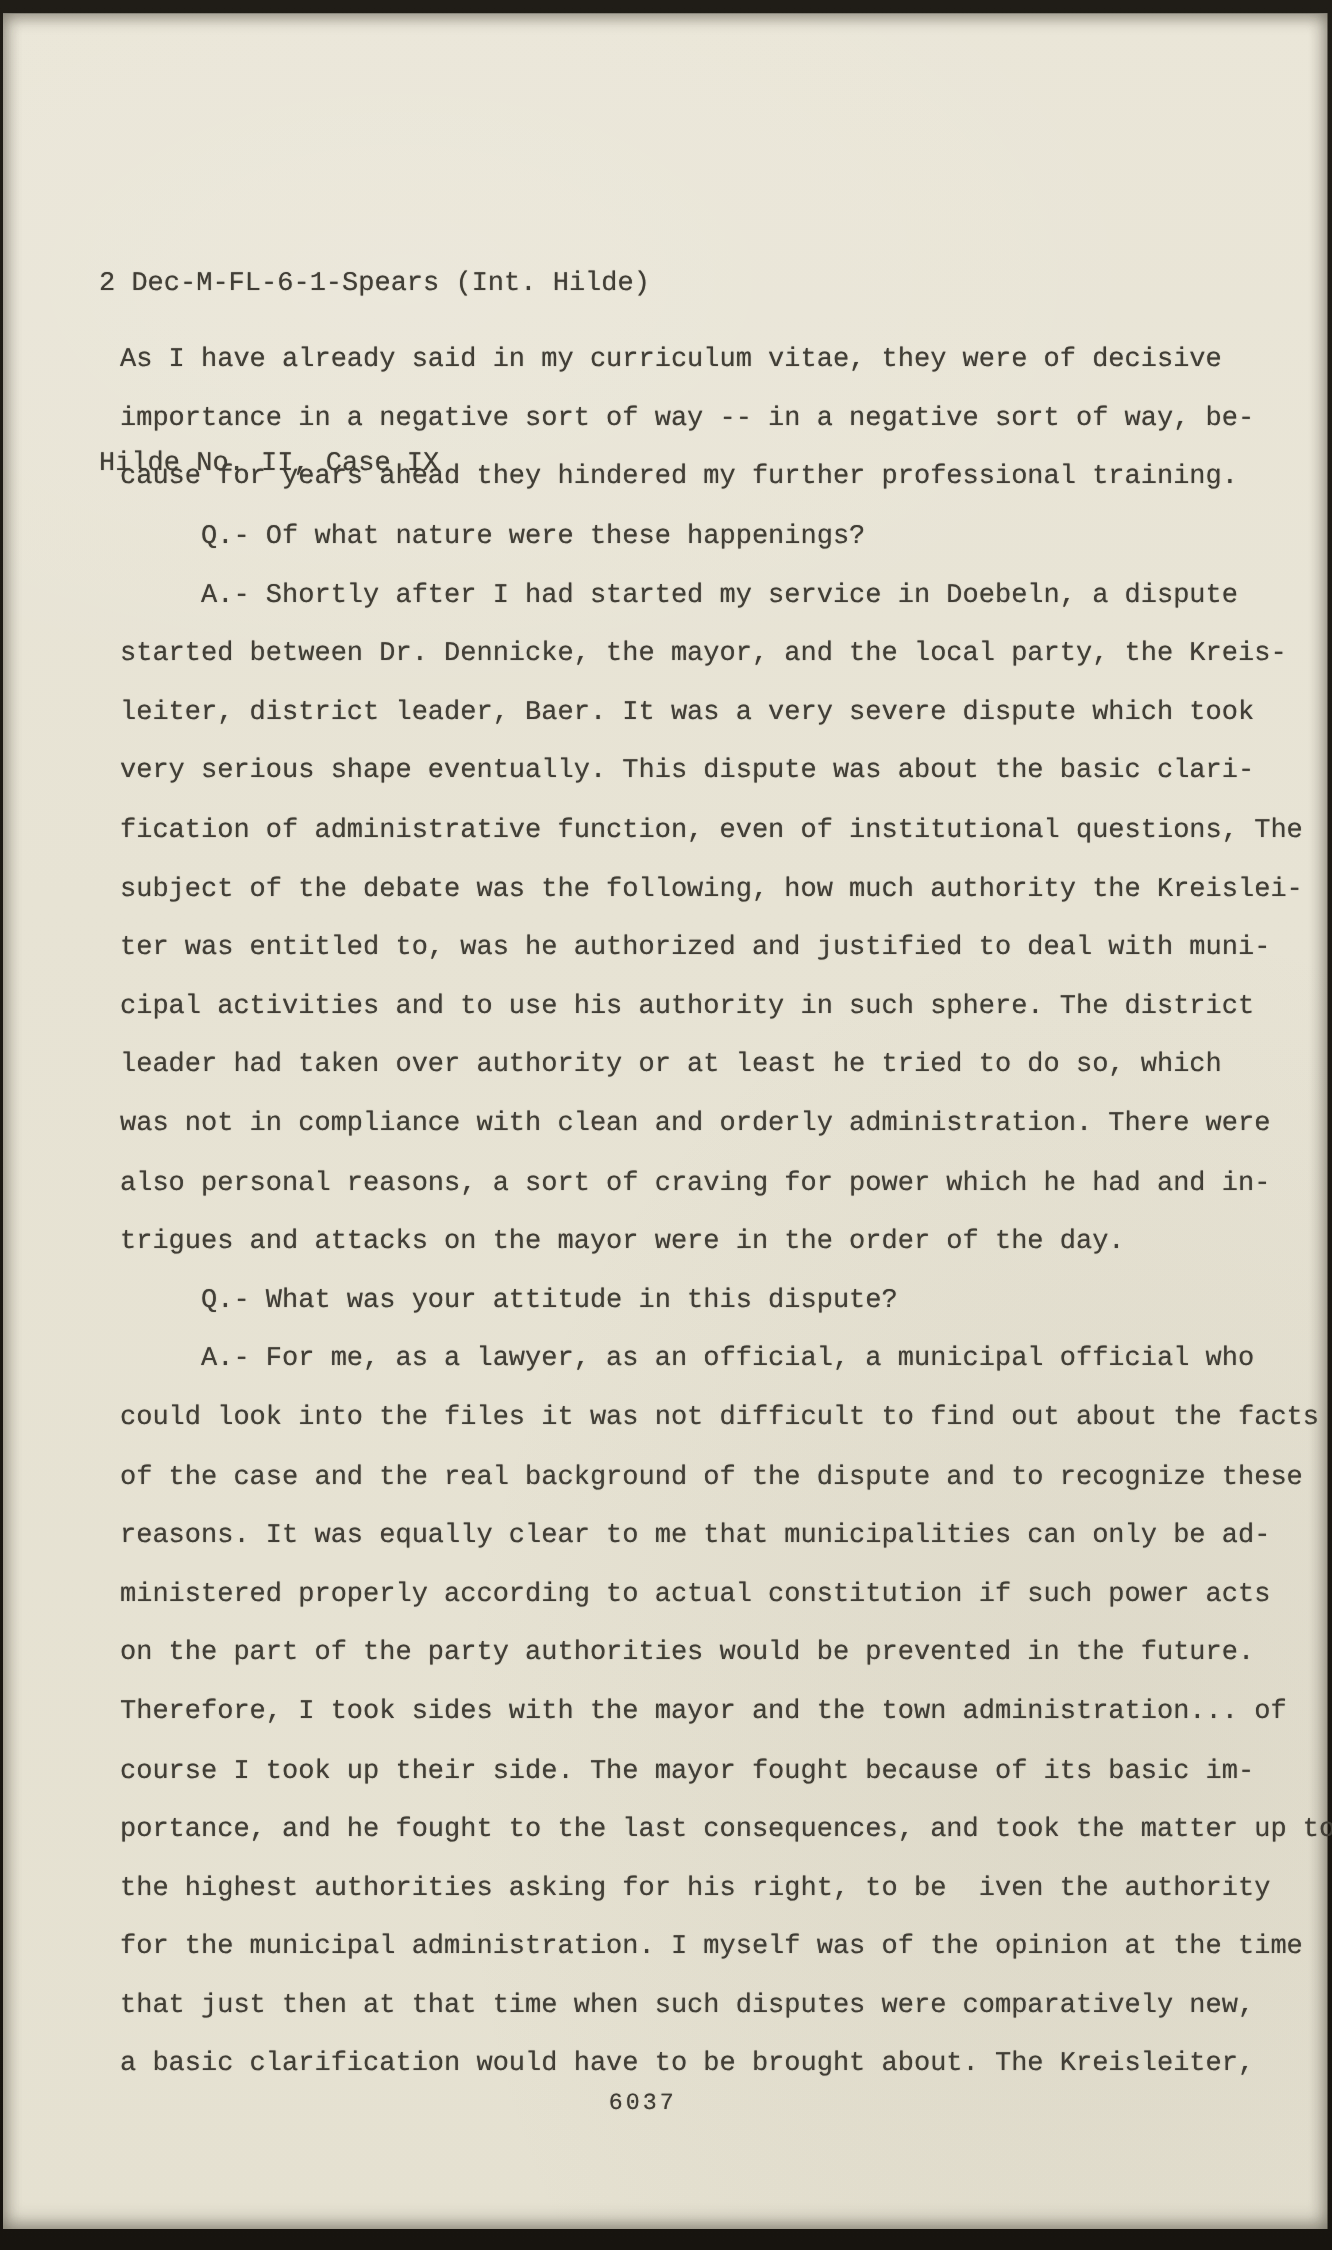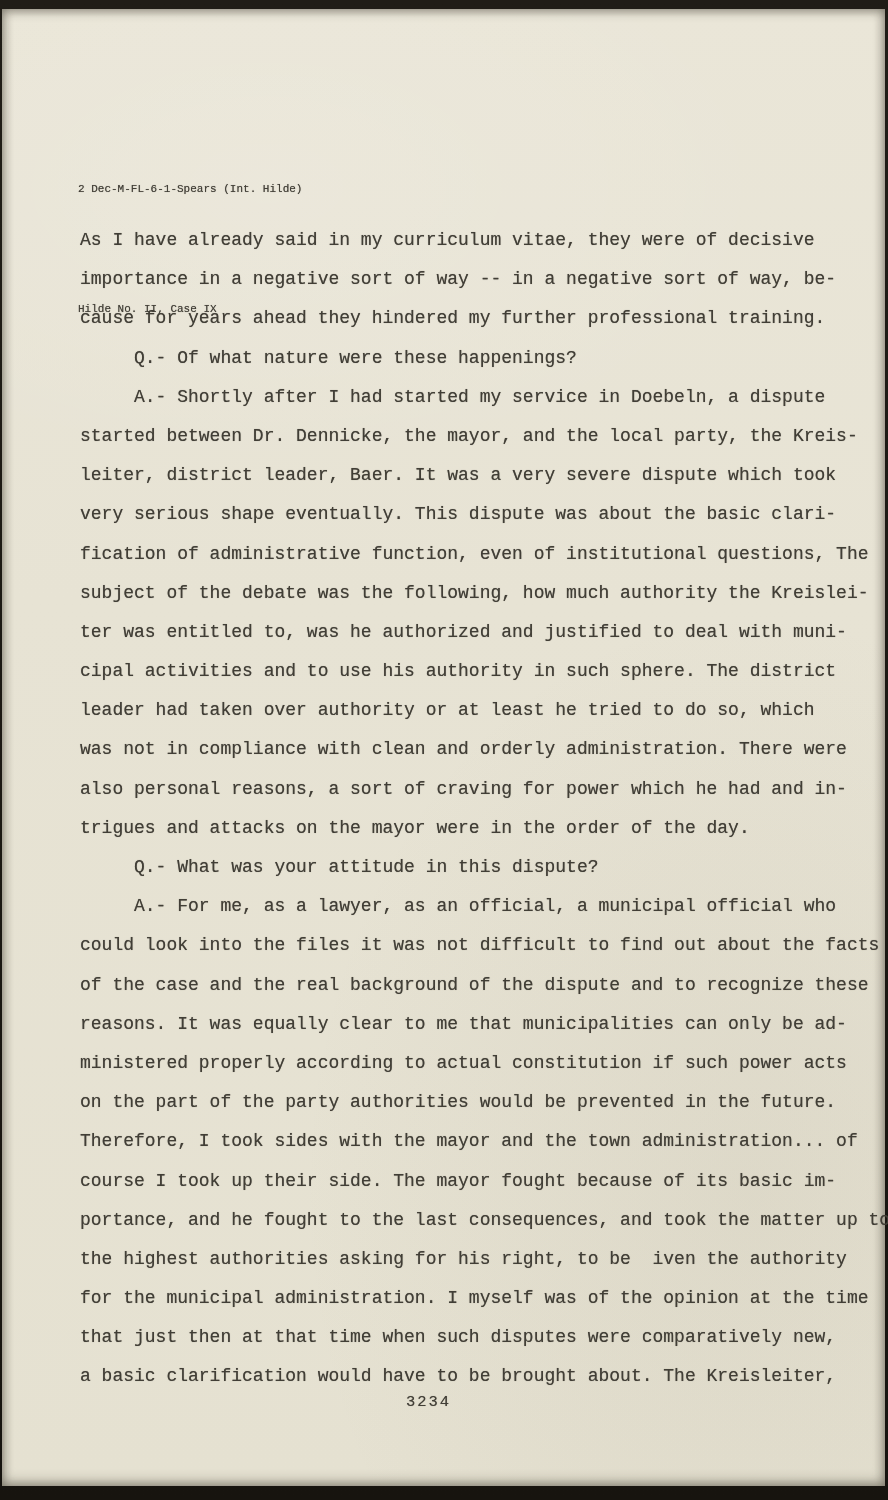--- a/index.html
+++ b/index.html
@@ -34,23 +34,23 @@
       inset 0 -5px 12px rgba(40,35,25,0.28),
       inset 4px 0 10px rgba(40,35,25,0.12),
       inset -4px 0 10px rgba(40,35,25,0.14);
   }
   .ink {
     color: #413e36;
     text-shadow: 0 0 0.7px rgba(58,55,48,0.65);
   }
   .header {
     position: absolute;
-    left: 76px;
+    left: 64px;
     top: 80px;
-    font-size: 11px;
+    font-size: 18px;
     line-height: 40px;
     white-space: pre;
   }
   .body-text {
     position: absolute;
     left: 78px;
     top: 212px;
     width: 740px;
     font-size: 18px;
     line-height: 39.2px;
@@ -75,16 +75,16 @@
 <div class="scan">
   <div class="paper">
 
     <div class="header ink">
       <div>2 Dec-M-FL-6-1-Spears (Int. Hilde)</div>
       <div>Hilde No. II, Case IX</div>
     </div>
 
     <div class="body-text ink"><div class="line">As I have already said in my curriculum vitae, they were of decisive</div><div class="line">importance in a negative sort of way -- in a negative sort of way, be-</div><div class="line">cause for years ahead they hindered my further professional training.</div><div class="line">     Q.- Of what nature were these happenings?</div><div class="line">     A.- Shortly after I had started my service in Doebeln, a dispute</div><div class="line">started between Dr. Dennicke, the mayor, and the local party, the Kreis-</div><div class="line">leiter, district leader, Baer. It was a very severe dispute which took</div><div class="line">very serious shape eventually. This dispute was about the basic clari-</div><div class="line">fication of administrative function, even of institutional questions, The</div><div class="line">subject of the debate was the following, how much authority the Kreislei-</div><div class="line">ter was entitled to, was he authorized and justified to deal with muni-</div><div class="line">cipal activities and to use his authority in such sphere. The district</div><div class="line">leader had taken over authority or at least he tried to do so, which</div><div class="line">was not in compliance with clean and orderly administration. There were</div><div class="line">also personal reasons, a sort of craving for power which he had and in-</div><div class="line">trigues and attacks on the mayor were in the order of the day.</div><div class="line">     Q.- What was your attitude in this dispute?</div><div class="line">     A.- For me, as a lawyer, as an official, a municipal official who</div><div class="line">could look into the files it was not difficult to find out about the facts</div><div class="line">of the case and the real background of the dispute and to recognize these</div><div class="line">reasons. It was equally clear to me that municipalities can only be ad-</div><div class="line">ministered properly according to actual constitution if such power acts</div><div class="line">on the part of the party authorities would be prevented in the future.</div><div class="line">Therefore, I took sides with the mayor and the town administration... of</div><div class="line">course I took up their side. The mayor fought because of its basic im-</div><div class="line">portance, and he fought to the last consequences, and took the matter up to</div><div class="line">the highest authorities asking for his right, to be  iven the authority</div><div class="line">for the municipal administration. I myself was of the opinion at the time</div><div class="line">that just then at that time when such disputes were comparatively new,</div><div class="line">a basic clarification would have to be brought about. The Kreisleiter,</div></div>
 
-    <div class="page-number ink">3234</div>
+    <div class="page-number ink">6037</div>
 
   </div>
 </div>
 
 </body></html>

